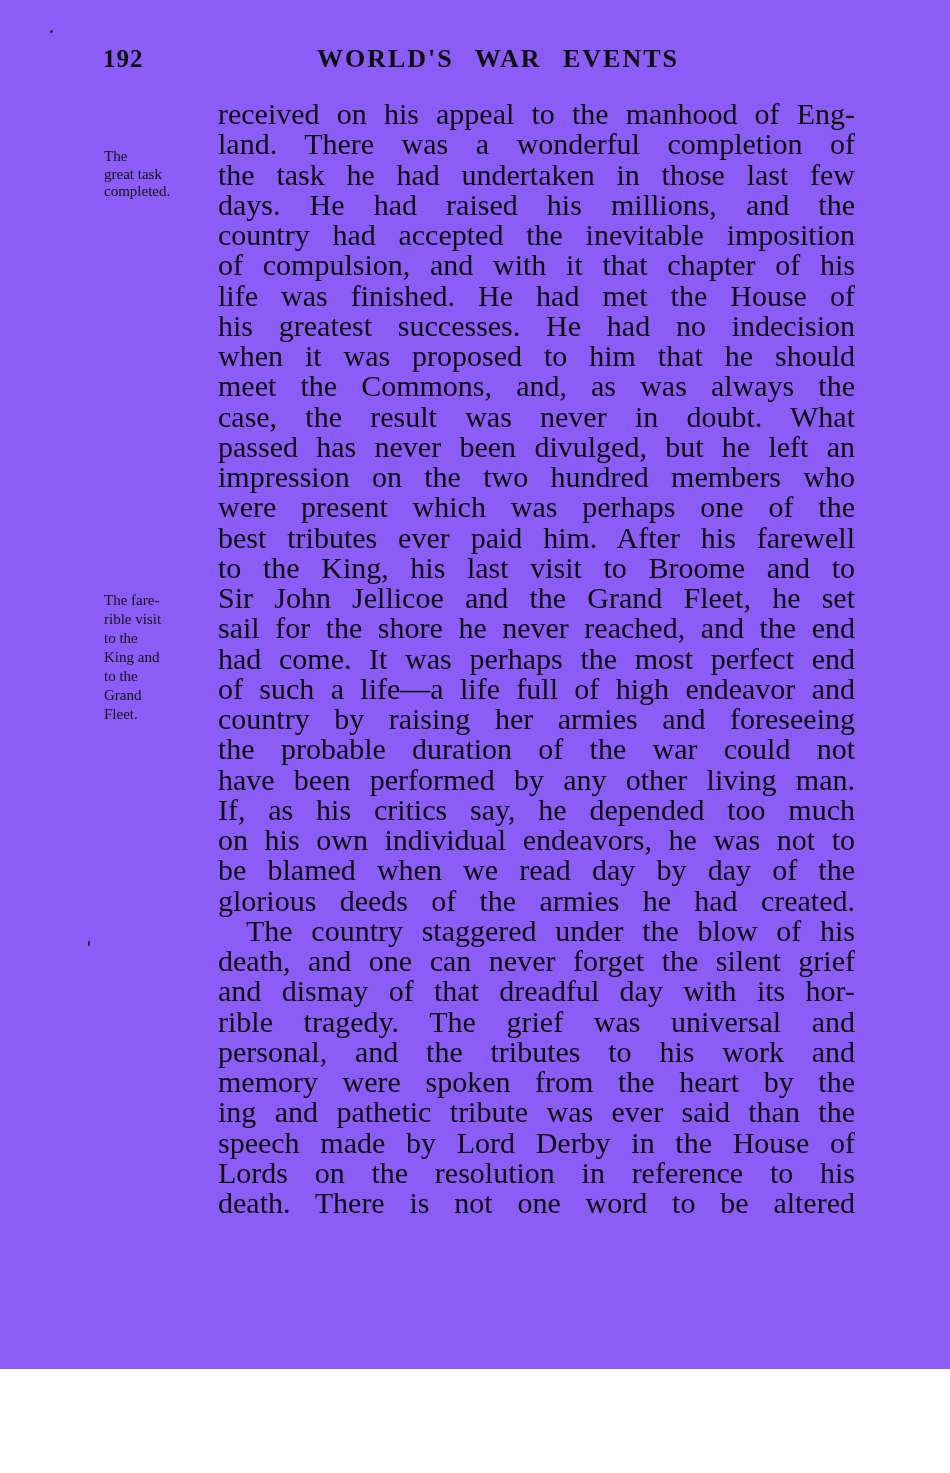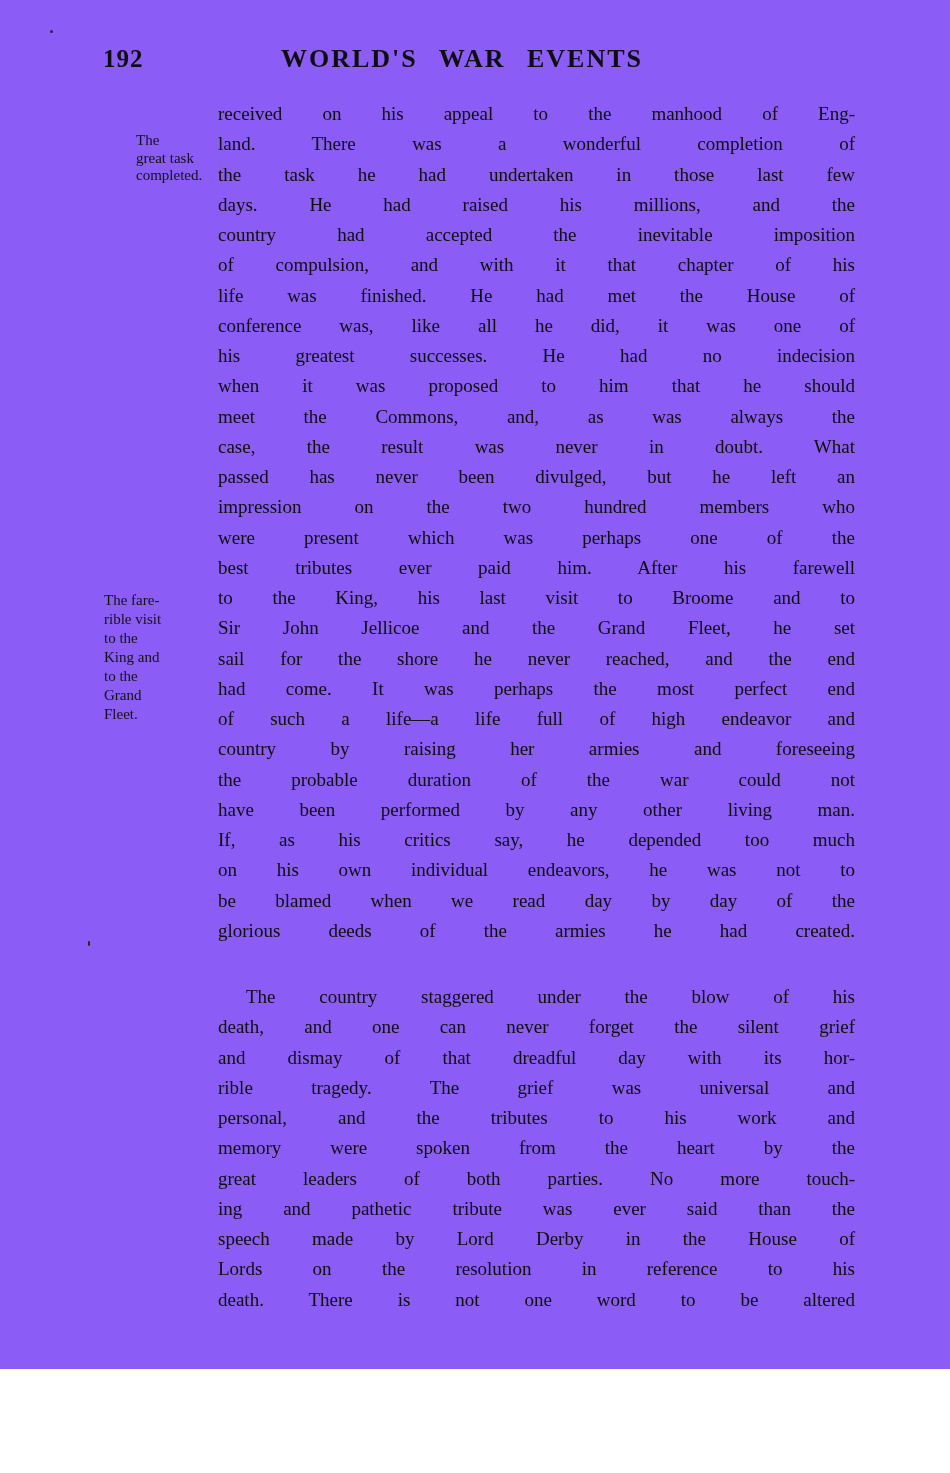--- a/index.html
+++ b/index.html
@@ -18,54 +18,53 @@
     top: 45px;
     font-size: 25px;
     font-weight: bold;
     letter-spacing: 1px;
   }
   .runhead {
     position: absolute;
     left: 281px;
     top: 44px;
     width: 398px;
-    text-align: left;
+    text-align: right;
     font-size: 26px;
     font-weight: bold;
     letter-spacing: 2px;
     word-spacing: 13px;
     white-space: nowrap;
   }
   .margin-note {
     position: absolute;
     left: 104px;
     width: 112px;
     font-size: 15px;
     color: #121212;
   }
-  .note1 { top: 132px; line-height: 17.5px; margin-left: 32px; }
+  .note1 { top: 148px; line-height: 17.5px; }
   .note2 { top: 591px; line-height: 19px; }
   .body-col {
     position: absolute;
     left: 218px;
     top: 99px;
     width: 637px;
-    font-size: 19px;
+    font-size: 30px;
     line-height: 30.25px;
   }
   .text-line {
     text-align: justify;
     text-align-last: justify;
     height: 30.25px;
     overflow: visible;
   }
   .text-line.indent {
     padding-left: 28px;
     box-sizing: border-box;
-    margin-top: 36px;
   }
   .speckle {
     position: absolute;
     background: #2a2a2a;
     border-radius: 50%;
   }
   .sp1 { left: 50px; top: 30px; width: 3px; height: 3px; }
   .sp2 { left: 88px; top: 941px; width: 2px; height: 5px; border-radius: 1px; }
   .sp3 { left: 496px; top: 1406px; width: 3px; height: 3px; }
 </style>
@@ -95,21 +94,20 @@
     </div>
 
   <div class="body-col">
       <div class="text-line">received on his appeal to the manhood of Eng-</div>
       <div class="text-line">land. There was a wonderful completion of</div>
       <div class="text-line">the task he had undertaken in those last few</div>
       <div class="text-line">days. He had raised his millions, and the</div>
       <div class="text-line">country had accepted the inevitable imposition</div>
       <div class="text-line">of compulsion, and with it that chapter of his</div>
       <div class="text-line">life was finished. He had met the House of</div>
-      <div class="text-line">conference was, like all he did, it was one of</div>
       <div class="text-line">his greatest successes. He had no indecision</div>
       <div class="text-line">when it was proposed to him that he should</div>
       <div class="text-line">meet the Commons, and, as was always the</div>
       <div class="text-line">case, the result was never in doubt. What</div>
       <div class="text-line">passed has never been divulged, but he left an</div>
       <div class="text-line">impression on the two hundred members who</div>
       <div class="text-line">were present which was perhaps one of the</div>
       <div class="text-line">best tributes ever paid him. After his farewell</div>
       <div class="text-line">to the King, his last visit to Broome and to</div>
       <div class="text-line">Sir John Jellicoe and the Grand Fleet, he set</div>
@@ -122,21 +120,20 @@
       <div class="text-line">If, as his critics say, he depended too much</div>
       <div class="text-line">on his own individual endeavors, he was not to</div>
       <div class="text-line">be blamed when we read day by day of the</div>
       <div class="text-line">glorious deeds of the armies he had created.</div>
       <div class="text-line indent">The country staggered under the blow of his</div>
       <div class="text-line">death, and one can never forget the silent grief</div>
       <div class="text-line">and dismay of that dreadful day with its hor-</div>
       <div class="text-line">rible tragedy. The grief was universal and</div>
       <div class="text-line">personal, and the tributes to his work and</div>
       <div class="text-line">memory were spoken from the heart by the</div>
-      <div class="text-line">great leaders of both parties. No more touch-</div>
       <div class="text-line">ing and pathetic tribute was ever said than the</div>
       <div class="text-line">speech made by Lord Derby in the House of</div>
       <div class="text-line">Lords on the resolution in reference to his</div>
       <div class="text-line">death. There is not one word to be altered</div>
     </div>
 
   <div class="speckle sp1"></div>
   <div class="speckle sp2"></div>
   <div class="speckle sp3"></div>
 

